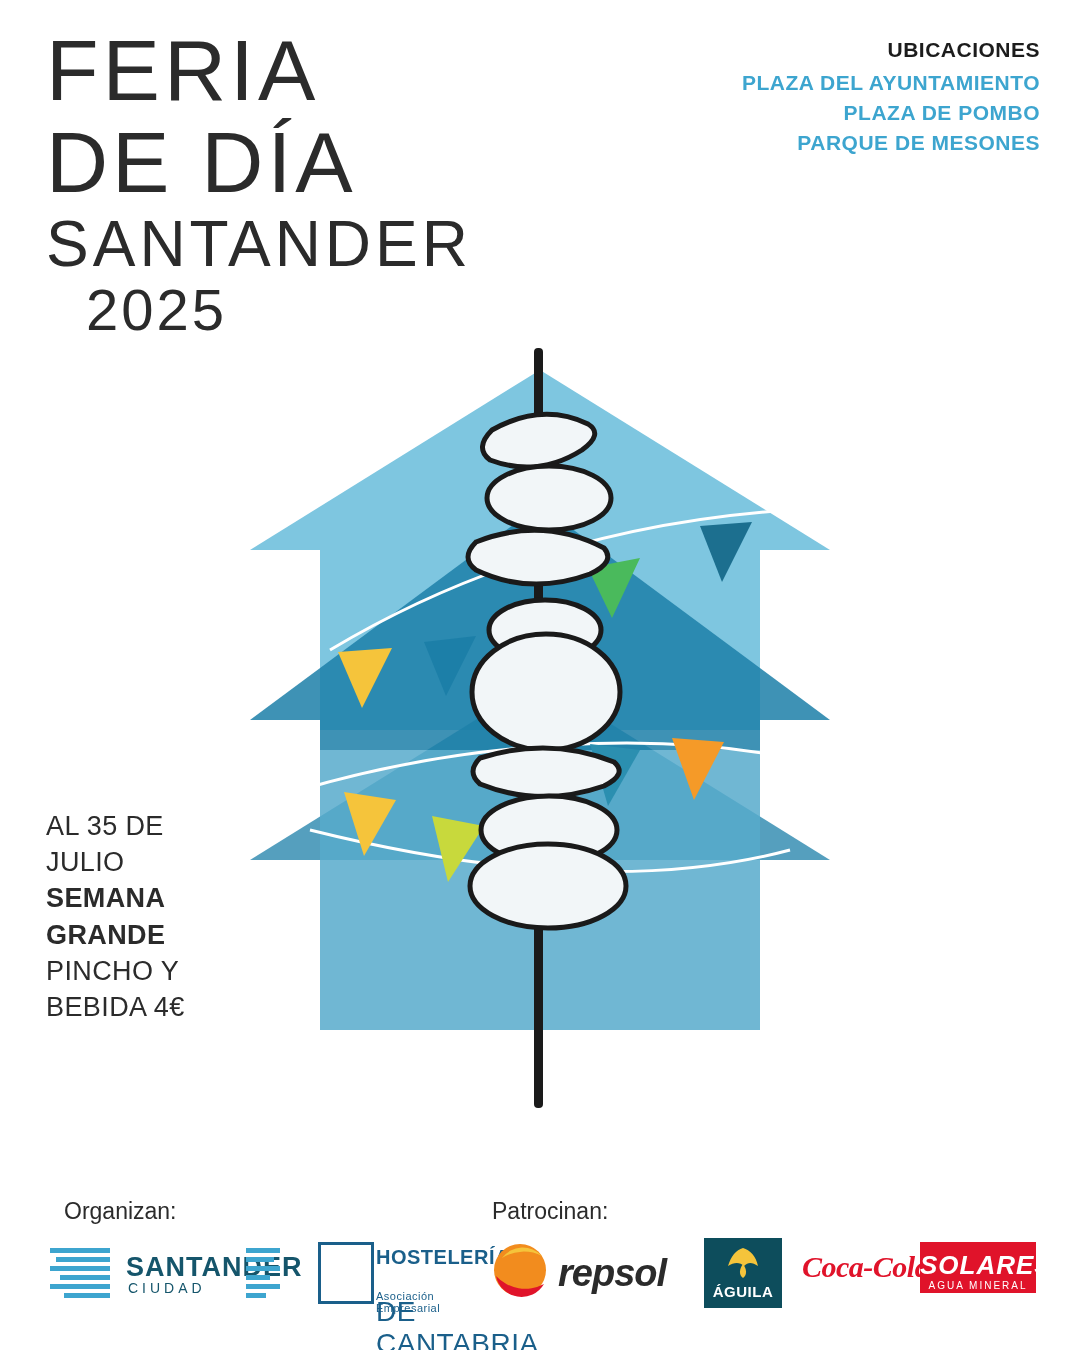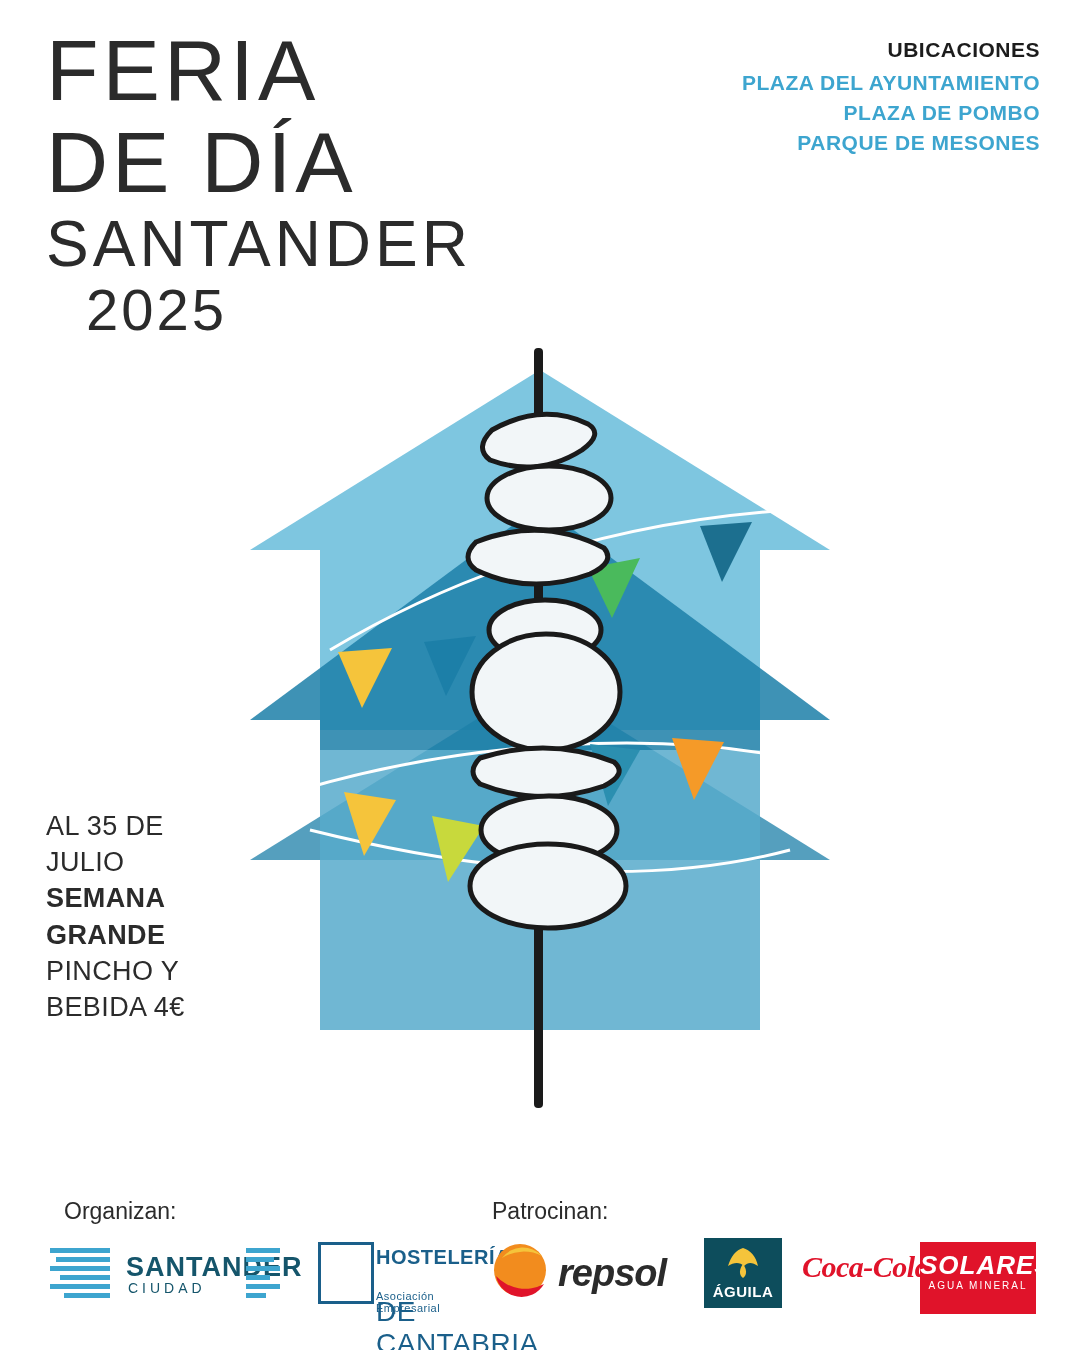--- a/index.html
+++ b/index.html
@@ -176,21 +176,21 @@
   
   .logo-coke { left: 802px; top: 70px; width: 120px; height: 44px; }
   .ck-text {
     font-family: "Liberation Serif", serif;
     font-style: italic; font-weight: bold;
     font-size: 30px; color: #e0132a; letter-spacing: -0.5px;
     white-space: nowrap;
   }
 
   
-  .logo-solares { left: 920px; top: 62px; width: 116px; height: 72px; background: #e0132a; }
+  .logo-solares { left: 920px; top: 62px; width: 116px; height: 51px; background: #e0132a; }
   .sl-text {
     position: absolute; left: 0; right: 0; top: 8px; text-align: center;
     color: #ffffff; font-size: 26px; font-weight: bold; font-style: italic;
     letter-spacing: 1px;
   }
   .sl-sub {
     position: absolute; left: 0; right: 0; top: 38px; text-align: center;
     color: #ffffff; font-size: 10px; letter-spacing: 2px;
   }
 </style>

